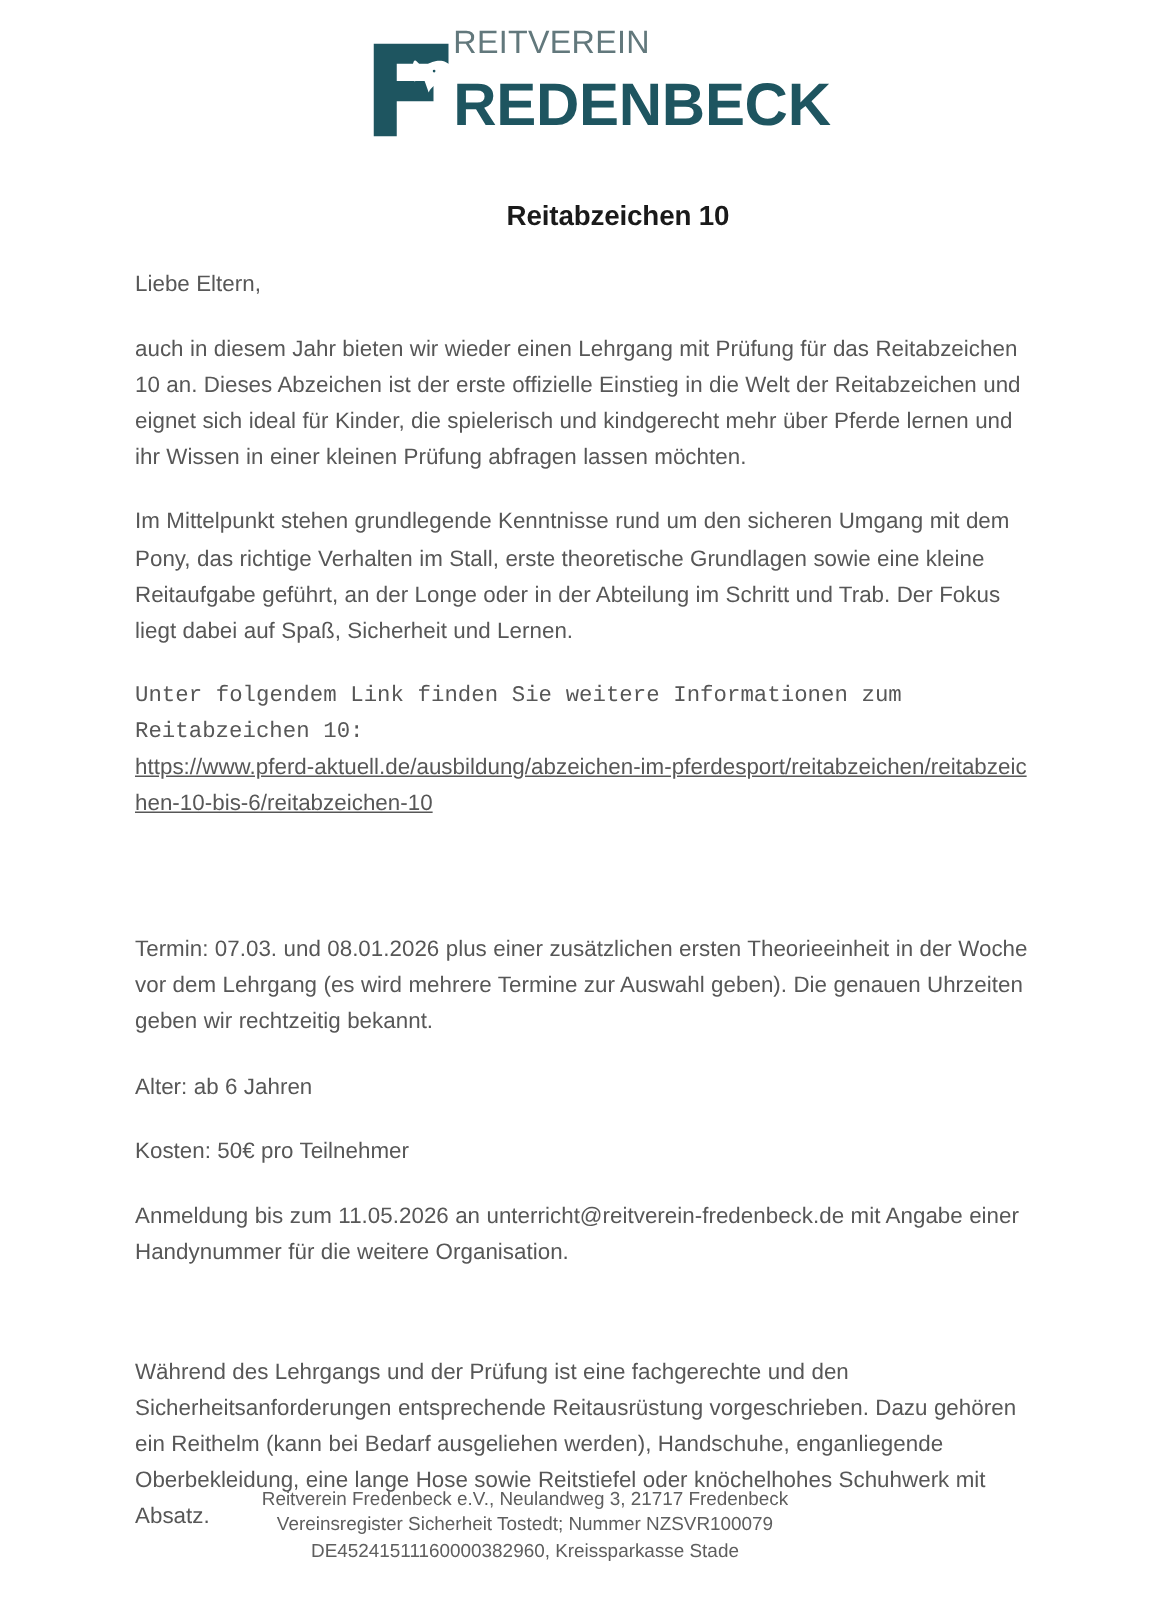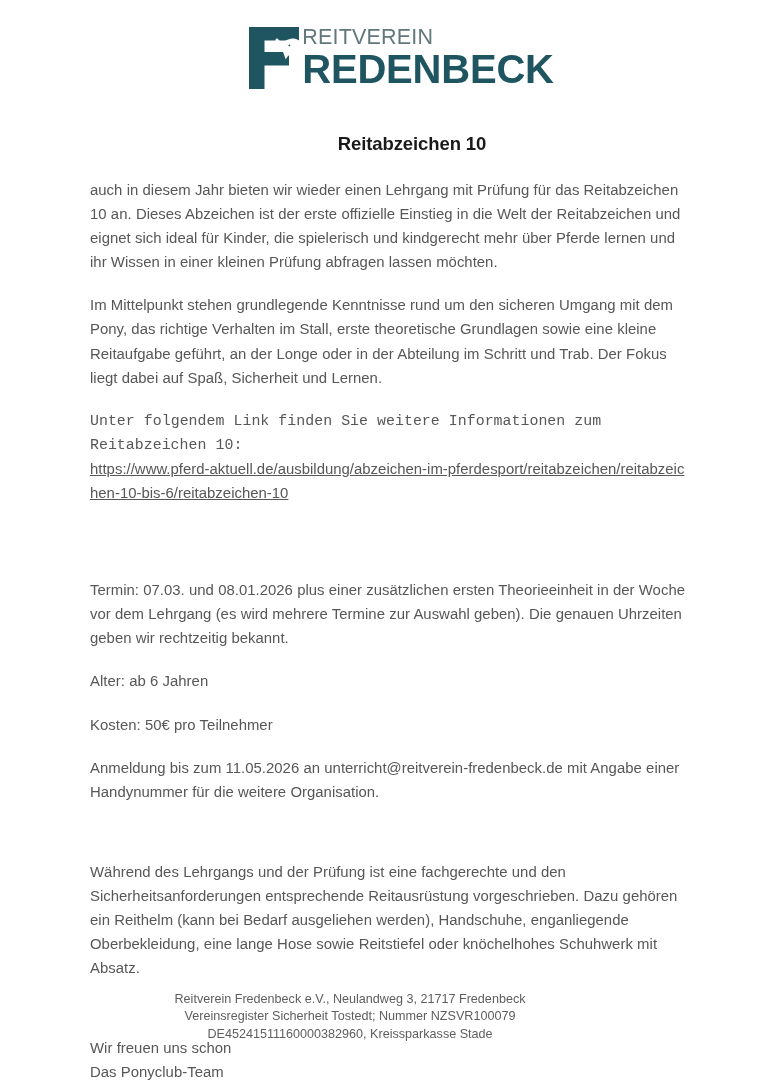--- a/index.html
+++ b/index.html
@@ -29,21 +29,21 @@
   .logo-block {
     position: absolute;
     top: 24px;
     left: 0;
     width: 768px;
     display: flex;
     justify-content: center;
   }
   .logo {
     display: flex;
-    align-items: center;
+    align-items: flex-end;
     height: 66px;
     padding-left: 35px;
   }
   .logo-mark {
     width: 54px;
     height: 62px;
     flex: 0 0 54px;
     margin-right: 1px;
     position: relative;
     top: 1px;
@@ -65,21 +65,21 @@
     white-space: nowrap;
   }
   .logo-bottom {
     font-size: 40px;
     line-height: 40px;
     letter-spacing: -0.2px;
     color: #1e5560;
     font-weight: bold;
     font-family: "Liberation Sans", sans-serif;
     white-space: nowrap;
-    margin-top: 2px;
+    margin-top: 12px;
   }
 
   
   .doc-title {
     position: absolute;
     top: 133px;
     left: 0;
     width: 768px;
     text-align: center;
     font-size: 18.5px;
@@ -163,20 +163,21 @@
         <div class="logo-top">REITVEREIN</div>
         <div class="logo-bottom">REDENBECK</div>
       </div>
     </div>
   </div>
 
   <div class="doc-title">Reitabzeichen 10</div>
 
   <div class="content">
 
+    <p class="para">Liebe Eltern,</p>
 
     <p class="para">auch in diesem Jahr bieten wir wieder einen Lehrgang mit Prüfung für das Reitabzeichen 10 an. Dieses Abzeichen ist der erste offizielle Einstieg in die Welt der Reitabzeichen und eignet sich ideal für Kinder, die spielerisch und kindgerecht mehr über Pferde lernen und ihr Wissen in einer kleinen Prüfung abfragen lassen möchten.</p>
 
     <p class="para">Im Mittelpunkt stehen grundlegende Kenntnisse rund um den sicheren Umgang mit dem Pony, das richtige Verhalten im Stall, erste theoretische Grundlagen sowie eine kleine Reitaufgabe geführt, an der Longe oder in der Abteilung im Schritt und Trab. Der Fokus liegt dabei auf Spaß, Sicherheit und Lernen.</p>
 
     <p class="para" style="margin-bottom:0;font-family:Liberation Mono, monospace;">Unter folgendem Link finden Sie weitere Informationen zum Reitabzeichen 10:</p>
 
     <p class="para url-line gap-big">https://www.pferd-aktuell.de/ausbildung/abzeichen-im-pferdesport/reitabzeichen/reitabzeichen-10-bis-6/reitabzeichen-10</p>
 
     <p class="para">Termin: 07.03. und 08.01.2026 plus einer zusätzlichen ersten Theorieeinheit in der Woche vor dem Lehrgang (es wird mehrere Termine zur Auswahl geben). Die genauen Uhrzeiten geben wir rechtzeitig bekannt.</p>

